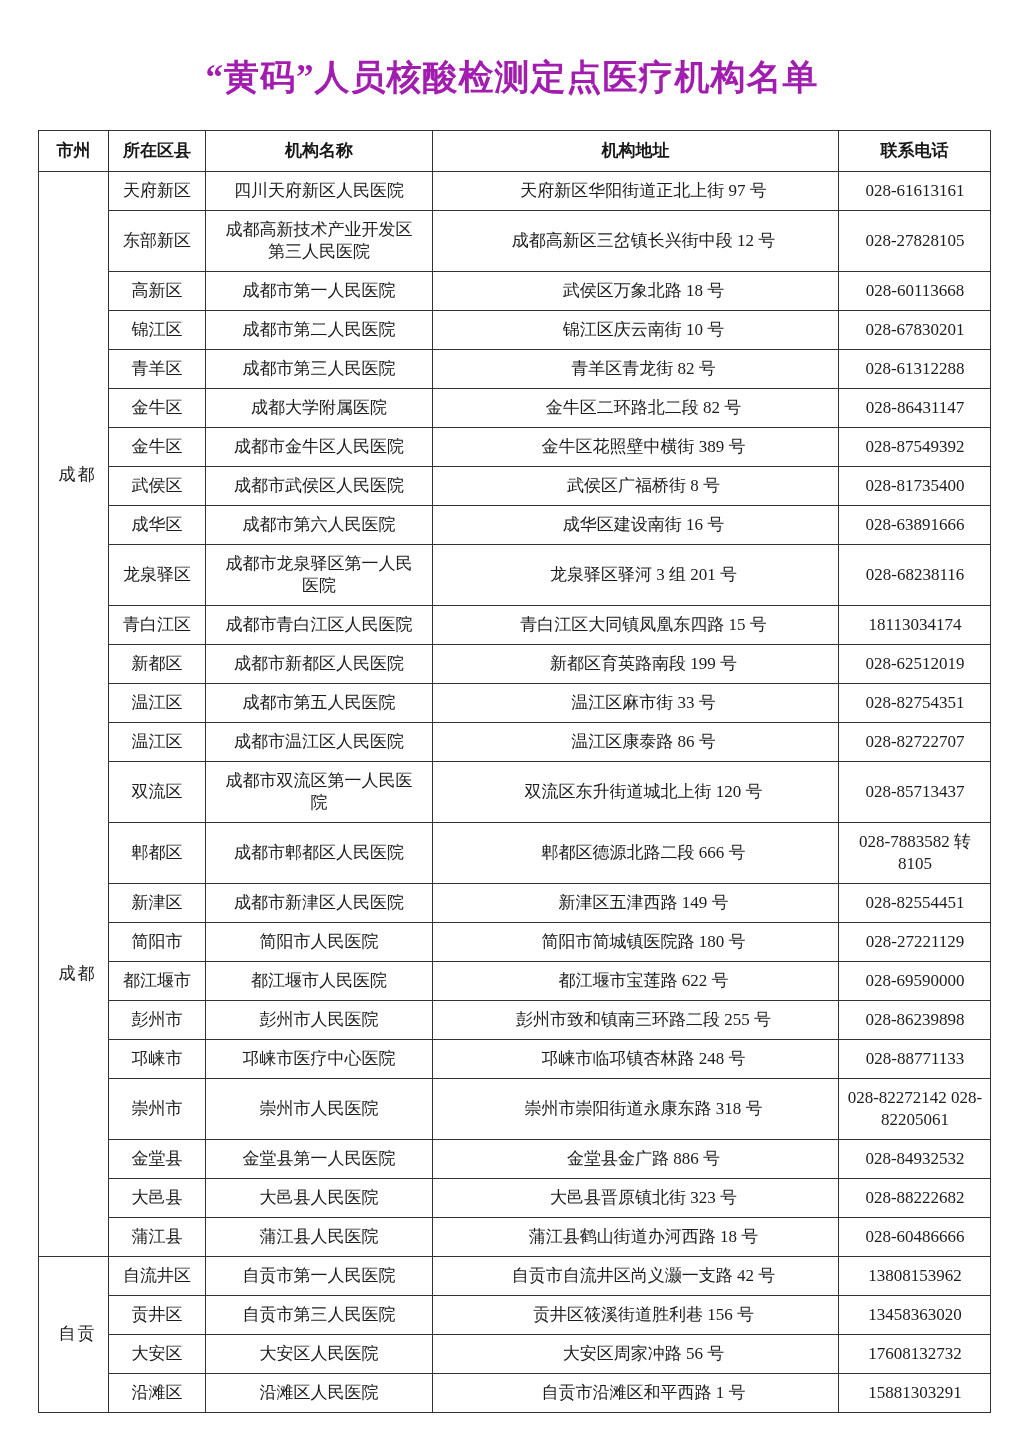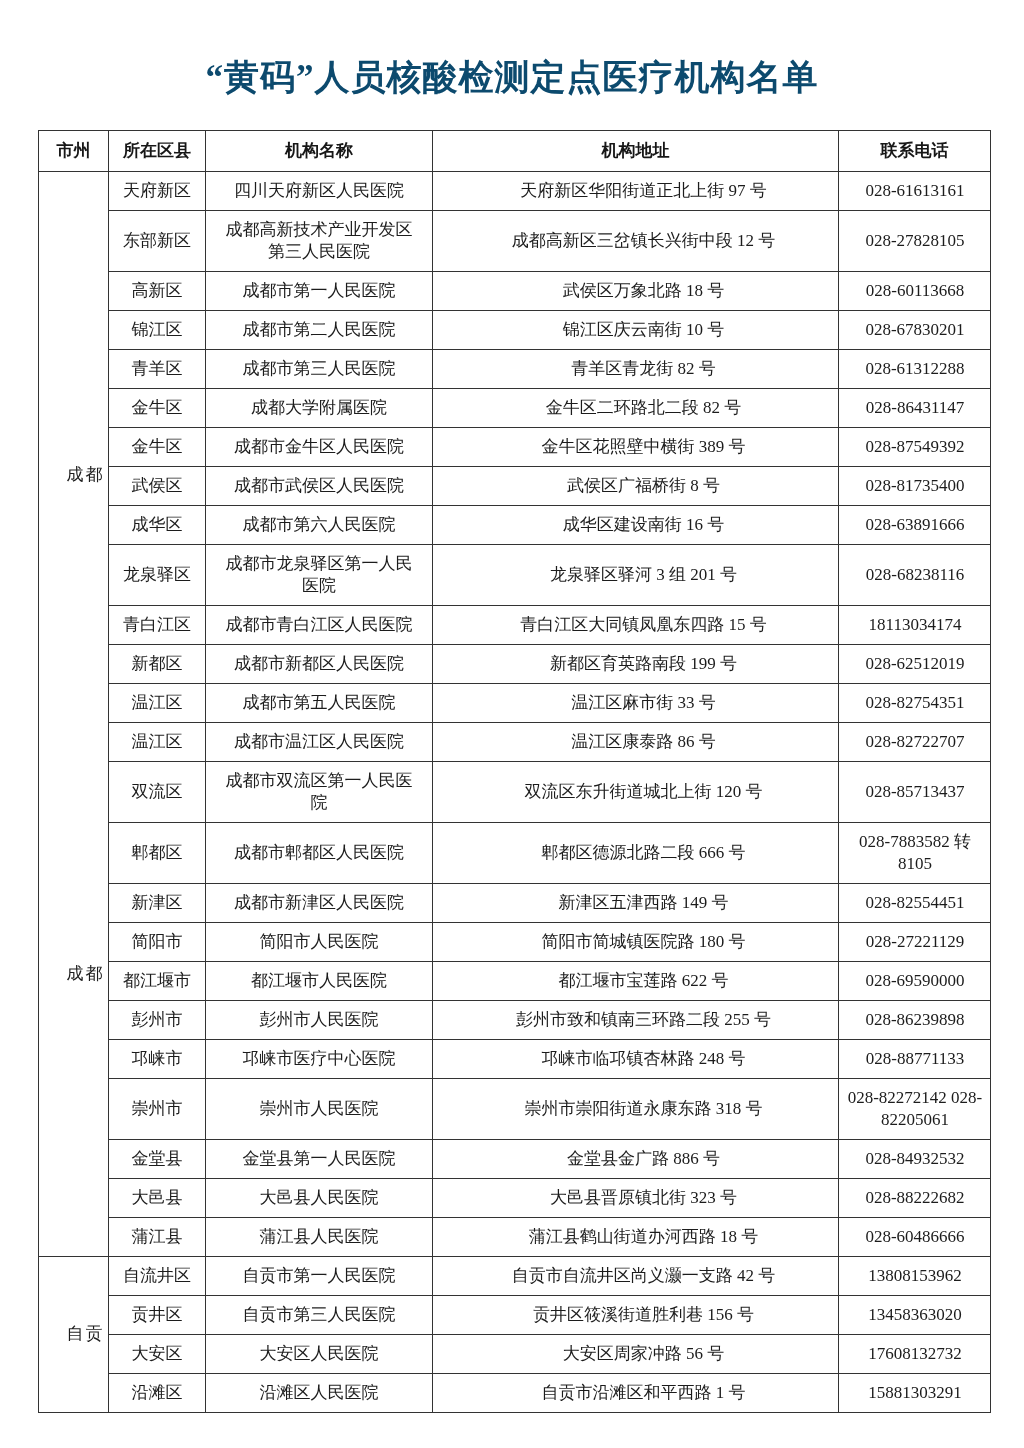--- a/index.html
+++ b/index.html
@@ -16,21 +16,21 @@
     position: relative;
   }
   .page-title {
     margin: 0;
     padding-top: 56px;
     font-size: 35px;
     line-height: 1.25;
     font-weight: bold;
     text-align: center;
     letter-spacing: 1px;
-    color: #0c4a6e;
+    color: #a21caf;
   }
   table.hospital-table {
     border-collapse: collapse;
     table-layout: fixed;
     width: 952px;
     margin: 30px 0 10px 38px;
   }
   .hospital-table th,
   .hospital-table td {
     border: 1.5px solid #333333;
@@ -48,21 +48,21 @@
   }
   .hospital-table td.c-name { padding-left: 13px; padding-right: 13px; text-align: center; }
   .hospital-table td.c-address { padding-left: 22px; padding-right: 6px; }
   .hospital-table td.c-phone { padding-right: 5px; }
   td.city-cell {
     position: relative;
     padding: 0;
   }
   .city-label {
     position: absolute;
-    left: 12px;
+    left: 4px;
     width: 100%;
     text-align: center;
     transform: translateY(-50%);
     font-size: 17px;
     letter-spacing: 2px;
   }
   td.labels-2 .lbl0 { top: 28%; }
   td.labels-2 .lbl1 { top: 74%; }
   td.labels-1 .lbl0 { top: 50%; }
 </style>

